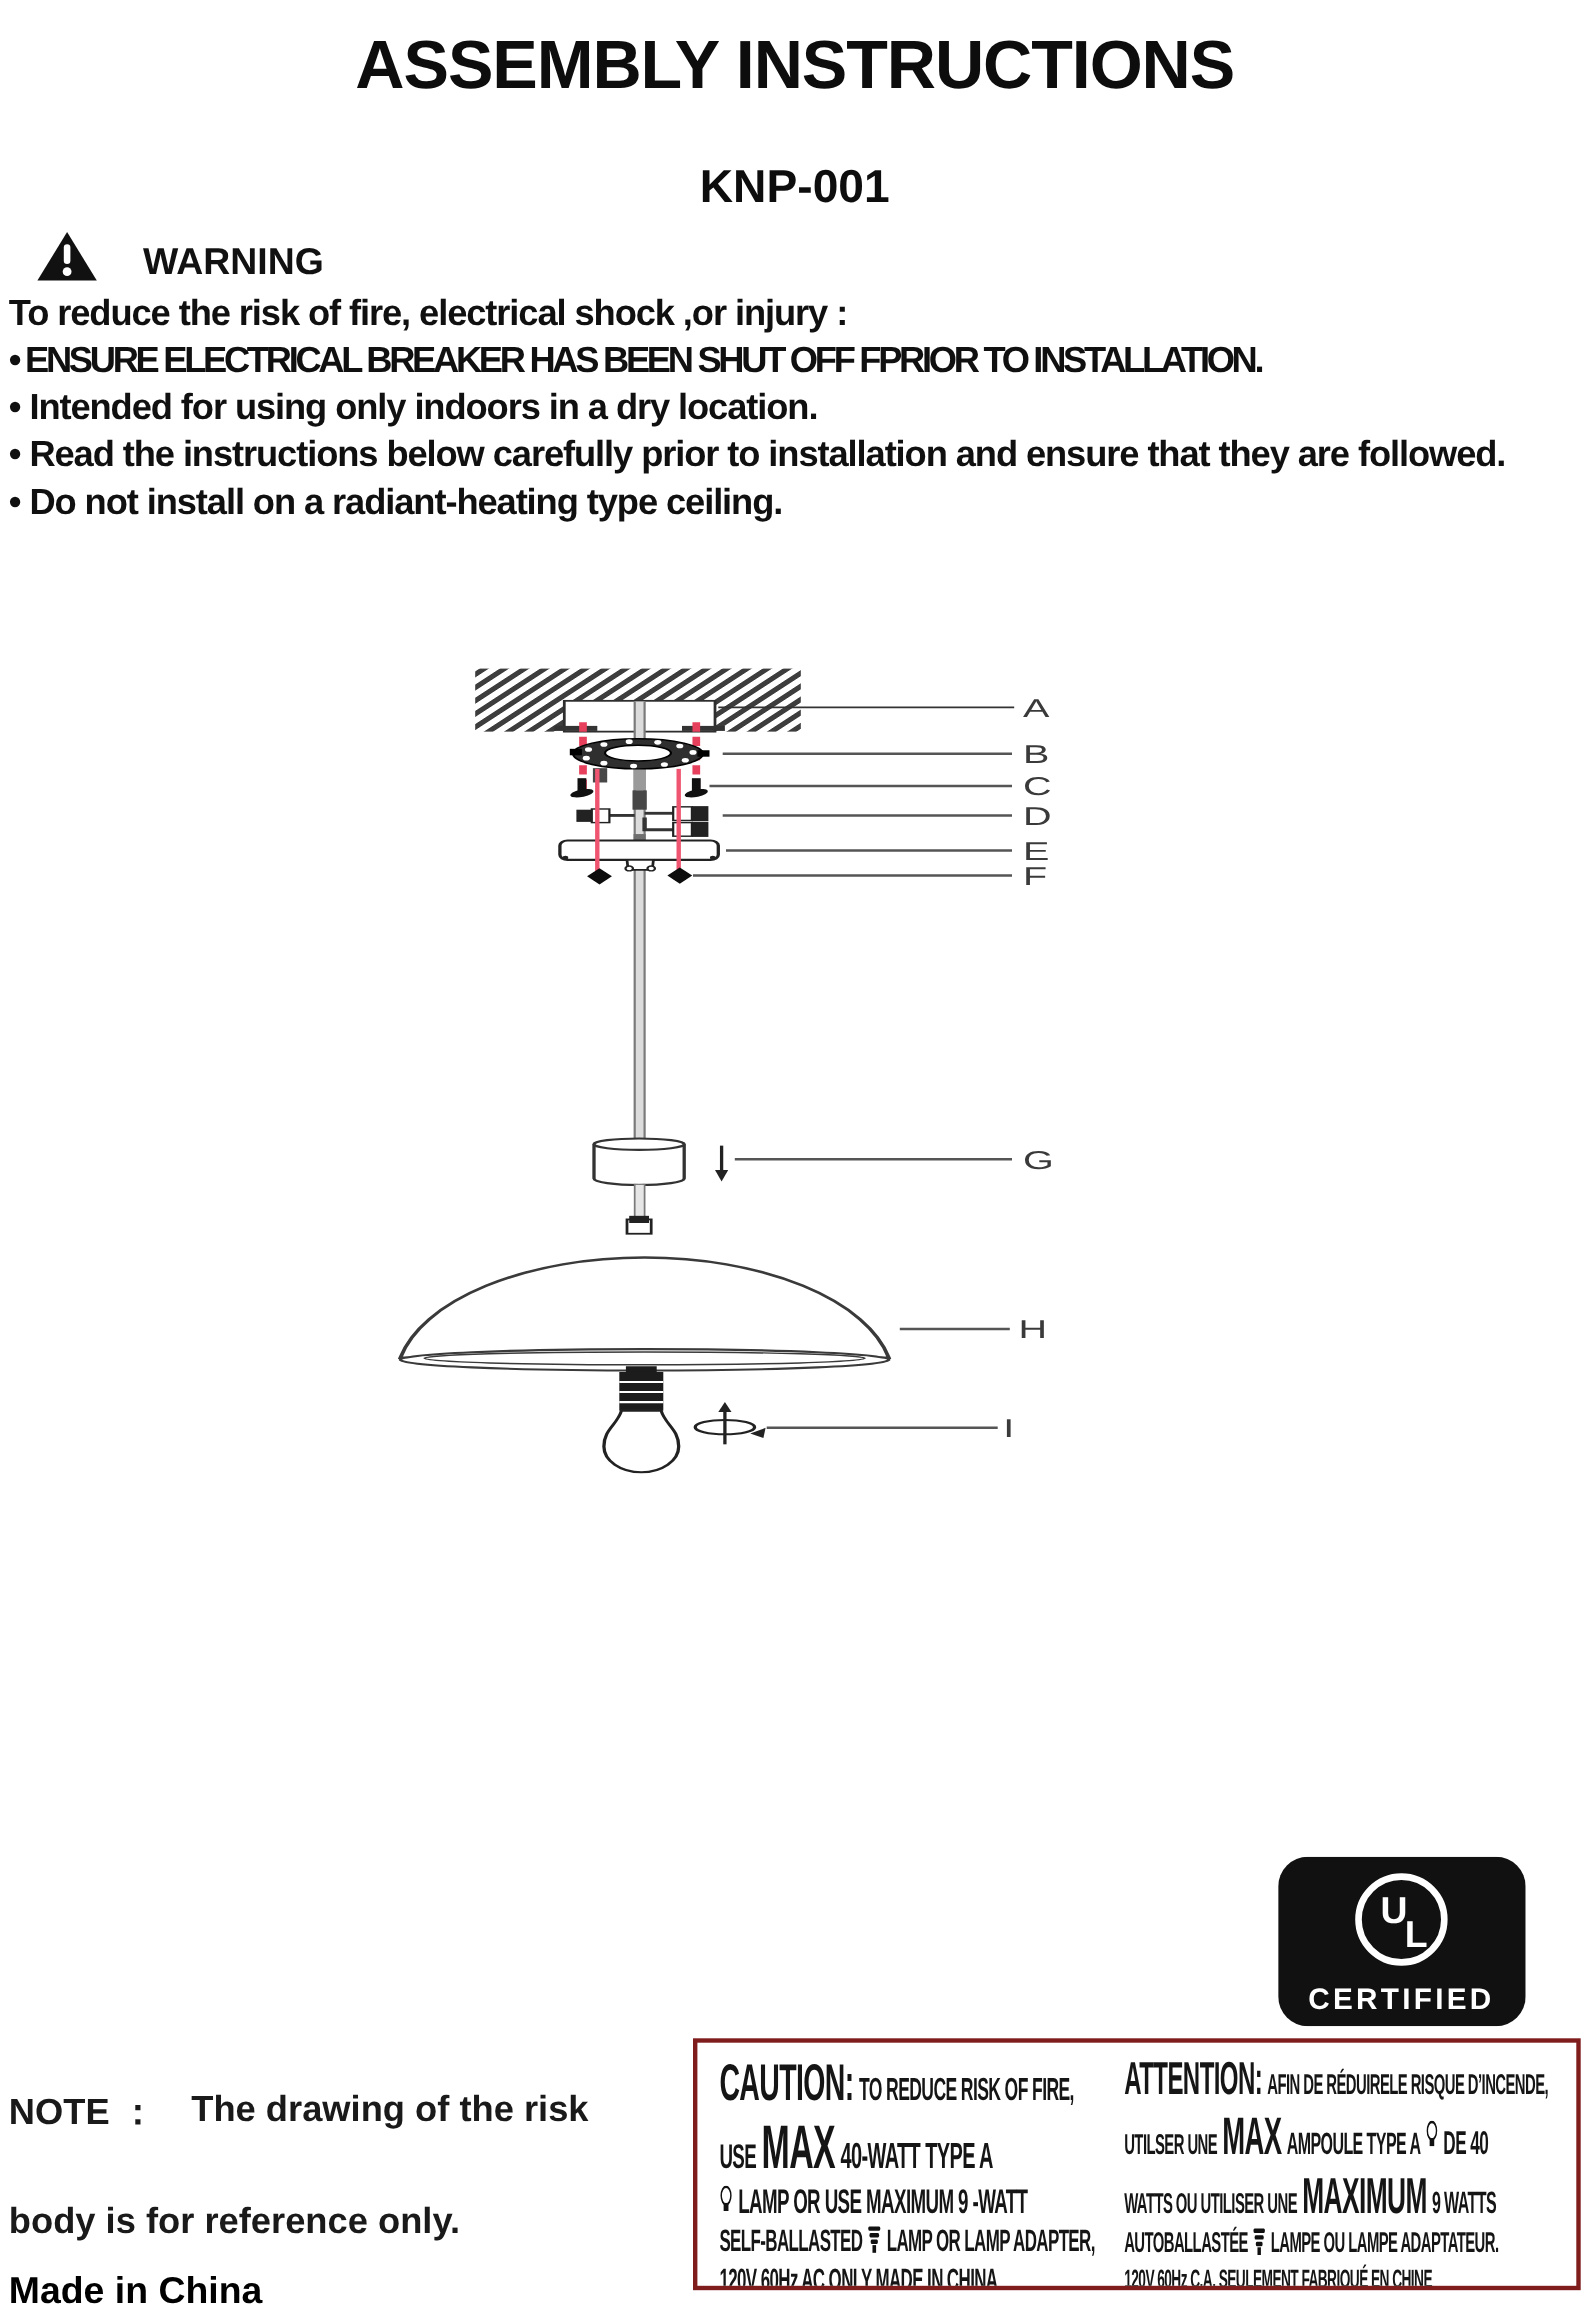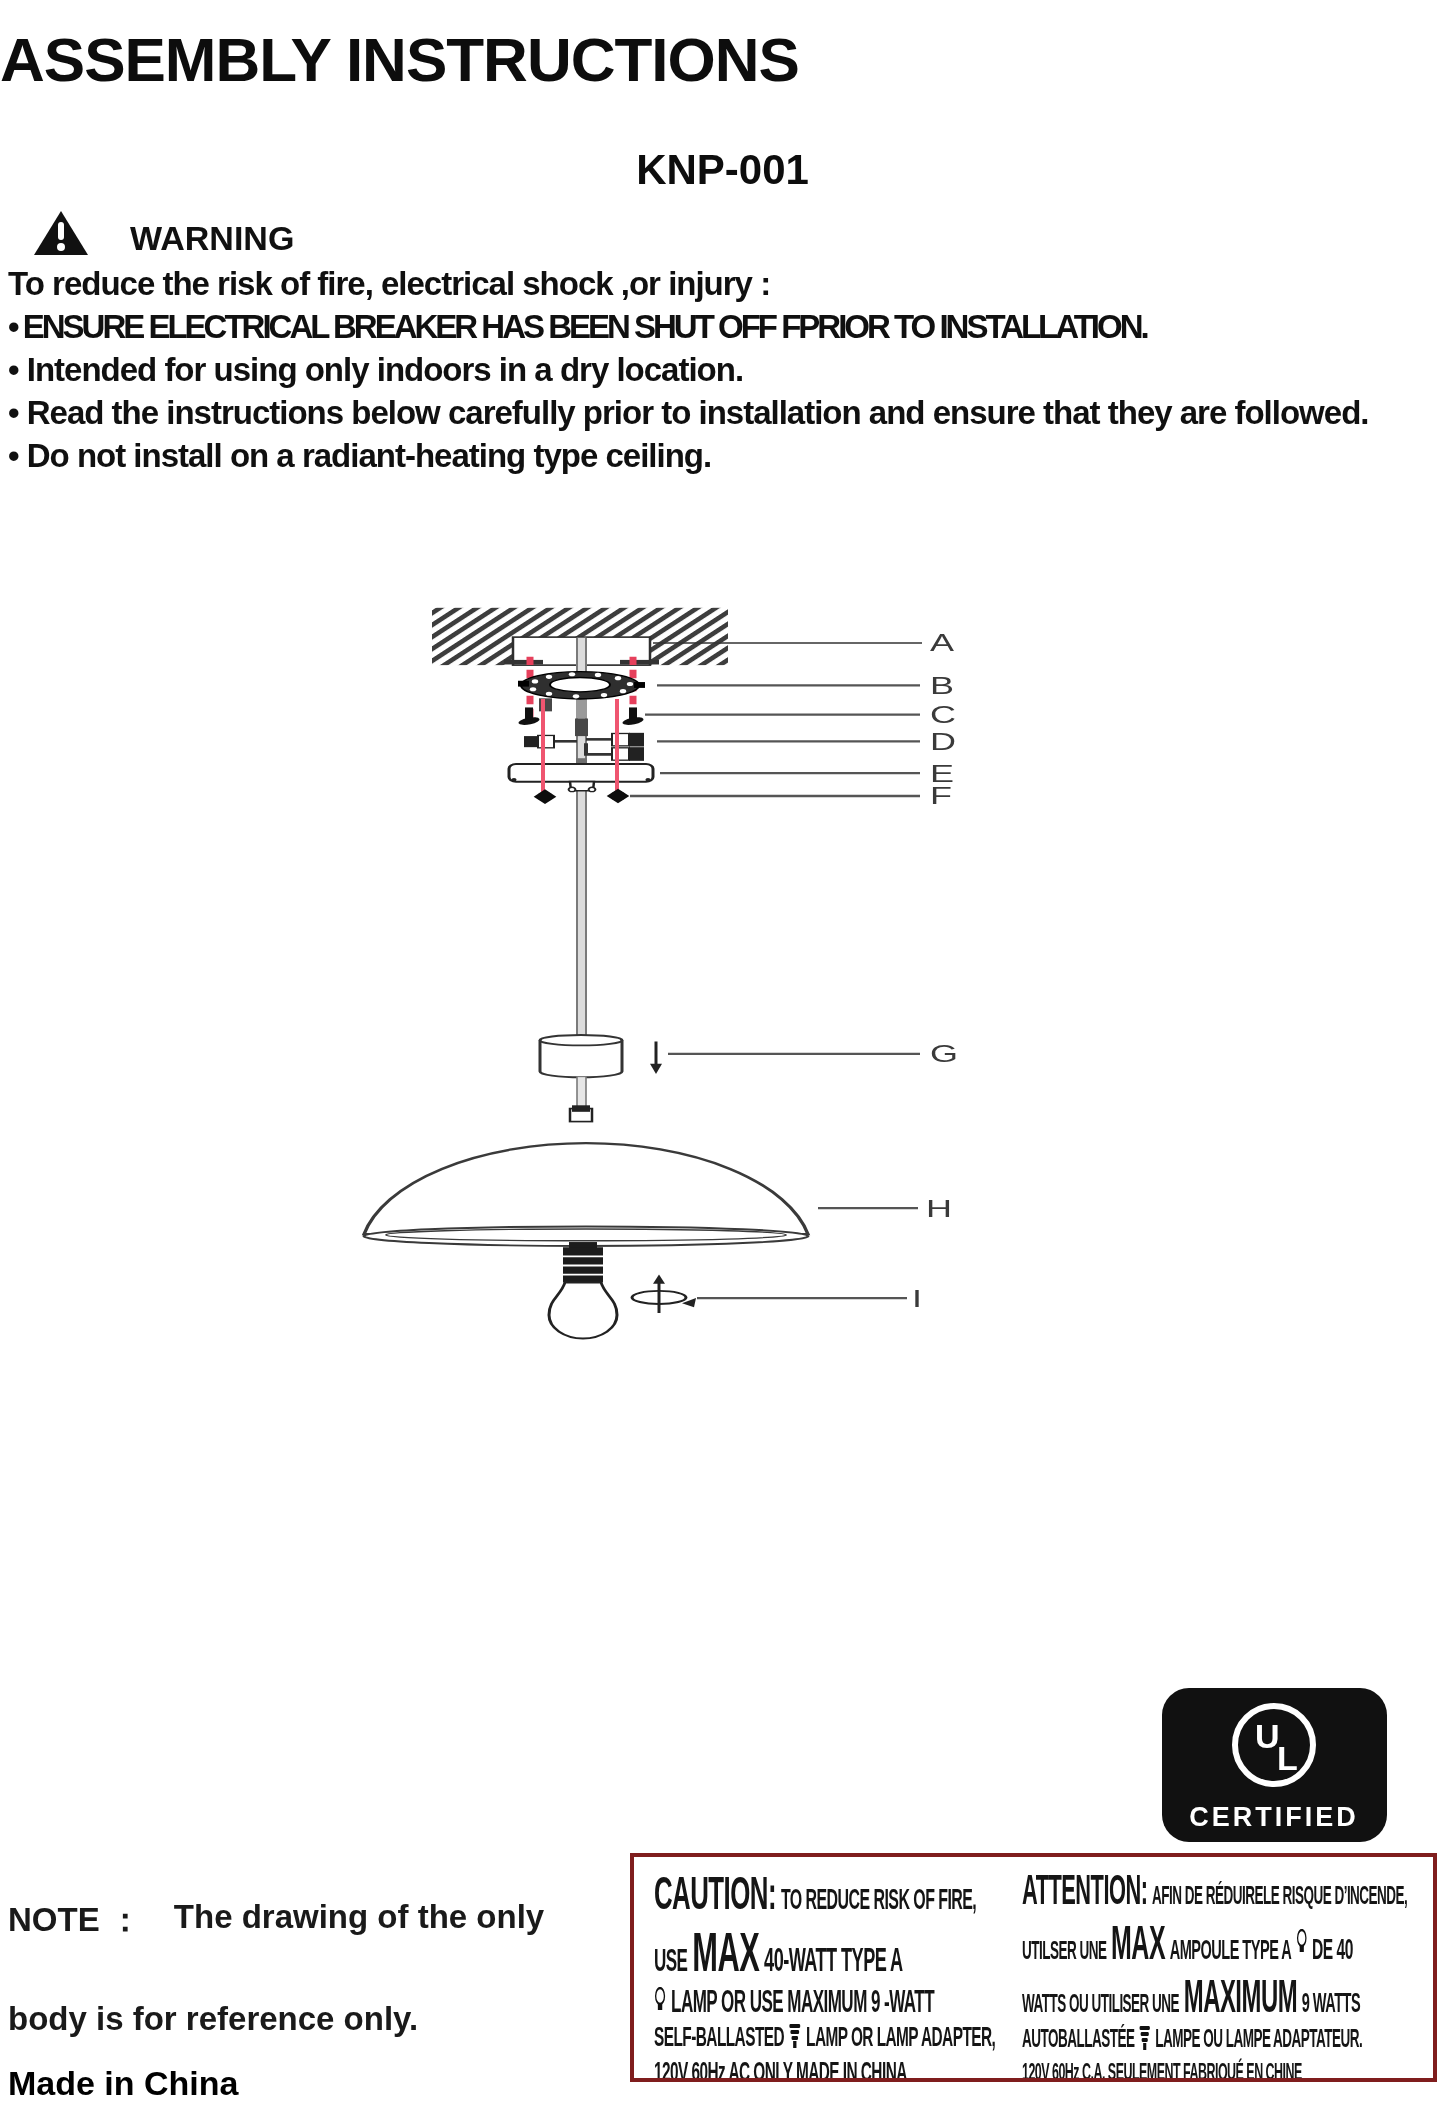--- a/index.html
+++ b/index.html
@@ -3,21 +3,21 @@
 <meta charset="utf-8">
 <style>
   html,body{margin:0;padding:0;background:#fff;}
   #page{
     position:relative;width:1445px;height:2107px;background:#fff;overflow:hidden;
     font-family:"Liberation Sans",sans-serif;color:#111;
   }
   .abs{position:absolute;}
   
   .doc-title{
-    top:24px;left:0;width:1445px;
+    top:24px;left:0;width:1445px;text-align:center;
     font-size:62px;font-weight:bold;letter-spacing:-1px;color:#0d0d0d;
   }
   .doc-model{
     top:146px;left:0;width:1445px;text-align:center;
     font-size:42px;font-weight:bold;color:#0d0d0d;
   }
   
   .warn-head{left:130px;top:219px;font-size:34px;font-weight:bold;text-align:center;}
   .tri{left:33px;top:210px;}
   
@@ -245,21 +245,21 @@
       <rect width="225" height="154" rx="27" fill="#111"></rect>
       <circle cx="112" cy="57" r="39" fill="none" stroke="#fff" stroke-width="6"></circle>
       <text x="93" y="60" font-family="Liberation Sans, sans-serif" font-size="34" font-weight="bold" fill="#fff">U</text>
       <text x="115" y="82" font-family="Liberation Sans, sans-serif" font-size="34" font-weight="bold" fill="#fff">L</text>
       <text x="112" y="138" text-anchor="middle" font-family="Liberation Sans, sans-serif" font-size="27" font-weight="bold" letter-spacing="3" fill="#fff">CERTIFIED</text>
     </svg>
   </div>
 
   <div class="abs note-line n1">
     <span>NOTE ：</span>
-    <span>The drawing of the only</span>
+    <span>The drawing of the risk</span>
   </div>
   <div class="abs note-line n2">body is for reference only.</div>
   <div class="abs note-line n3">Made in China</div>
 
   <div class="abs caution">
 
     <div class="cau-col cau-en">
       <div class="cl mB8">
         <span class="kw-big">CAUTION:</span>
         <span class="t29">TO REDUCE RISK OF FIRE,</span>

